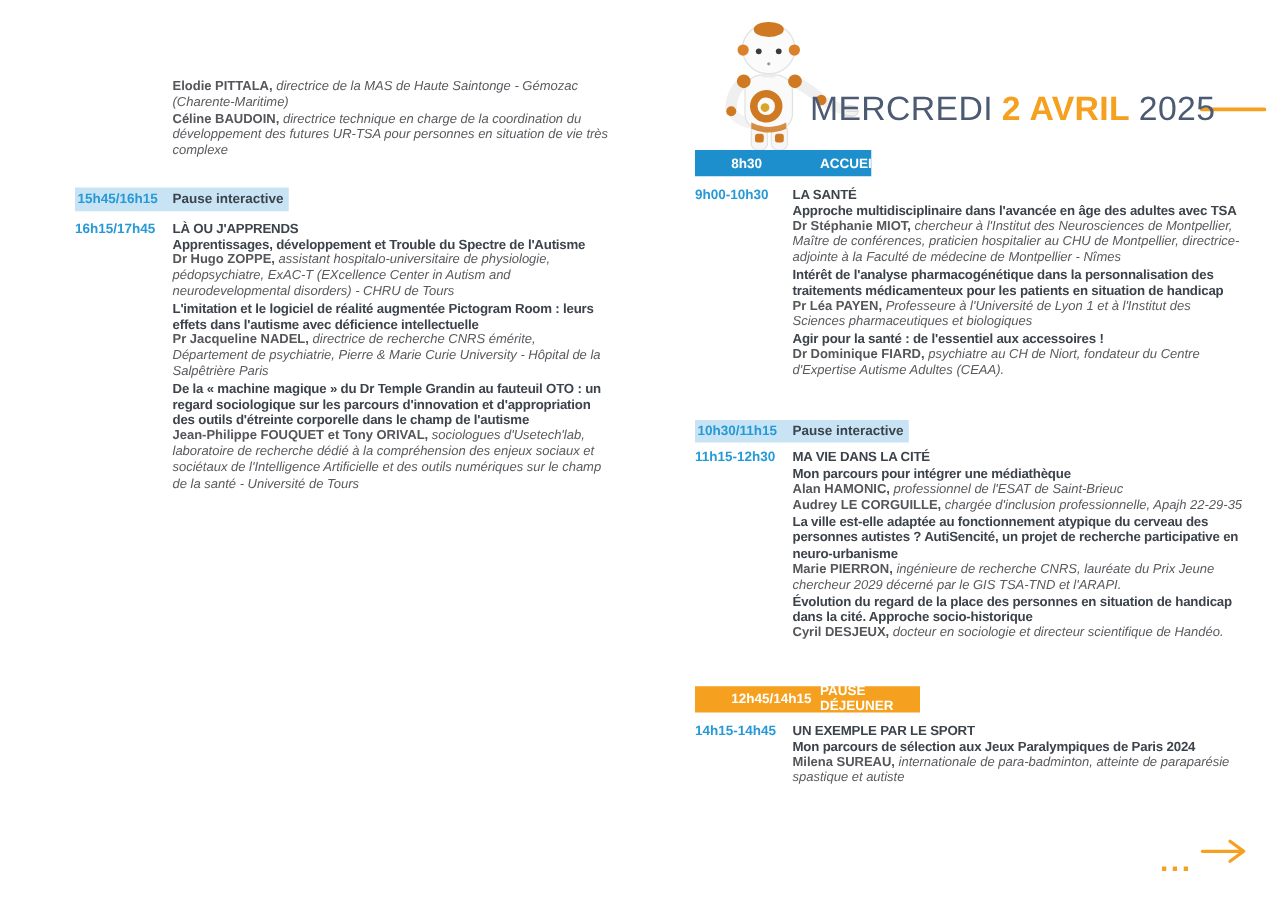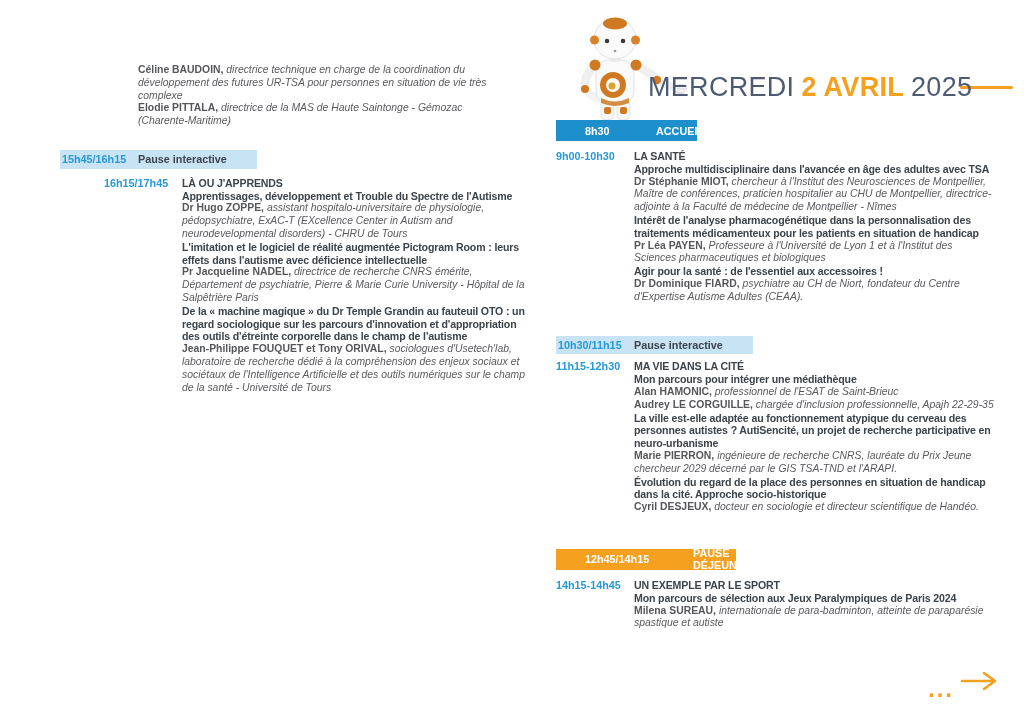--- a/index.html
+++ b/index.html
@@ -23,38 +23,38 @@
   .col > * + *{margin-top:11px;}
 
   .row{display:flex;align-items:flex-start;width:100%;}
   .time{flex:0 0 78px;font-weight:700;color:#2699d6;font-size:10.8px;line-height:12.8px;}
   .body{flex:1;font-size:10.4px;line-height:12.8px;color:#57585a;}
   .cat,.talk{font-weight:700;color:#3c434b;font-size:10.6px;letter-spacing:-.15px;}
   .sp-name{font-weight:700;color:#55565a;}
   .sp-desc{font-style:italic;color:#595a5e;}
 
   
-  .pause{display:inline-flex;background:#c8e4f4;padding:3px 30px 3px 2px;align-items:center;}
+  .pause{display:inline-flex;background:#c8e4f4;padding:3px 4px 3px 2px;align-items:center;}
   .pause .time{flex:0 0 76px;}
   .plabel{font-weight:700;color:#3c434b;font-size:10.8px;line-height:12.8px;}
 
   
   .bar{display:flex;align-items:center;height:21px;color:#ffffff;font-weight:700;
        font-size:10.8px;padding-left:9px;box-sizing:border-box;}
   .bar .btime{width:71px;flex:0 0 71px;padding-left:20px;}
   .bar.blue{background:#1e8fcd;width:141px;}
   .bar.orange{background:#f5a01e;width:180px;}
 
   
   .col.left .pause{margin-top:22px;}
-  .col.left .pause + .row{margin-top:8px;margin-left:44px;}
+  .col.left .pause + .row{margin-top:8px;}
   .col.right .bar.blue + .row{margin-top:9px;}
   .col.right .pause{margin-top:32px;}
   .col.right .pause + .row{margin-top:6px;}
-  .col.right .bar.orange{margin-top:35px;gap:37px;}
+  .col.right .bar.orange{margin-top:35px;}
   .col.right .bar.orange + .row{margin-top:9px;}
 
   
   .footer{position:absolute;left:928px;top:670px;display:flex;align-items:flex-end;z-index:3;}
   .dots{color:#f5a01e;font-weight:700;font-size:24px;line-height:14px;letter-spacing:2px;margin-right:6px;}
 </style>
 </head>
 <body>
 
 <div class="page">
@@ -99,22 +99,22 @@
 
   <div class="title">
     <span class="t-day">MERCREDI</span><span class="t-date">2 AVRIL</span><span class="t-year">2025</span>
   </div>
   <div class="rule"></div>
 
   <div class="col left" id="col-left">
       <div class="row">
         <div class="time"></div>
         <div class="body">
+          <div class="sp"><span class="sp-name">Elodie PITTALA, </span><span class="sp-desc">directrice de la MAS de Haute Saintonge - Gémozac (Charente-Maritime)</span></div>
           <div class="sp"><span class="sp-name">Céline BAUDOIN, </span><span class="sp-desc">directrice technique en charge de la coordination du développement des futures UR-TSA pour personnes en situation de vie très complexe</span></div>
-          <div class="sp"><span class="sp-name">Elodie PITTALA, </span><span class="sp-desc">directrice de la MAS de Haute Saintonge - Gémozac (Charente-Maritime)</span></div>
         </div>
       </div>
       <div class="pause">
         <span class="time">15h45/16h15</span>
         <span class="plabel">Pause interactive</span>
       </div>
       <div class="row">
         <div class="time">16h15/17h45</div>
         <div class="body">
           <div class="cat">LÀ OU J'APPRENDS</div>

